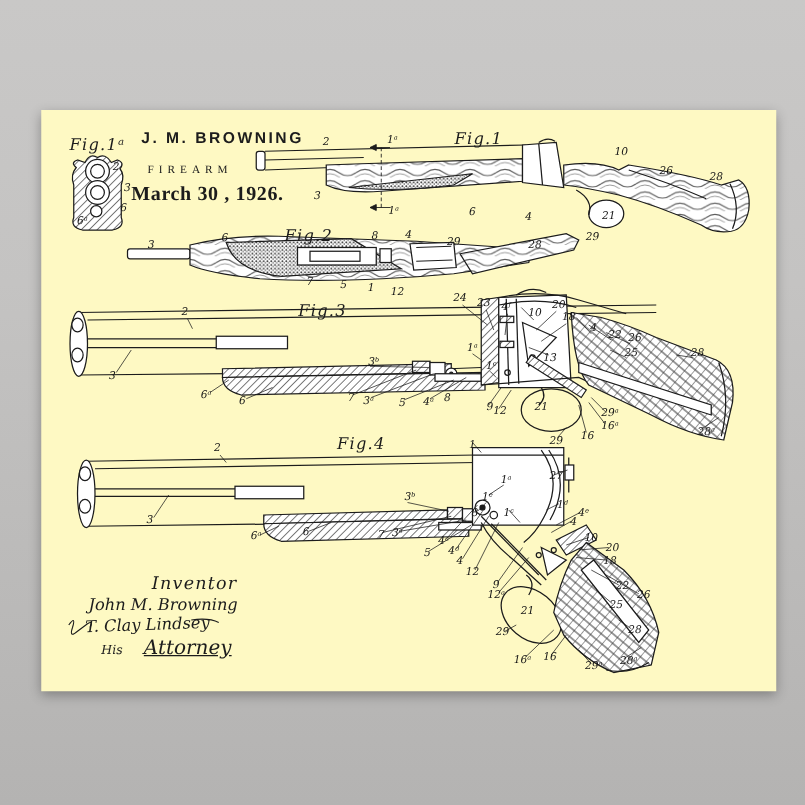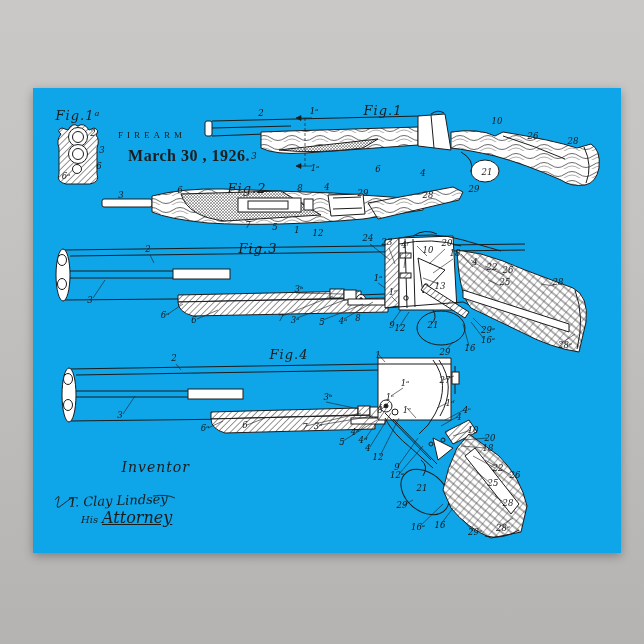--- a/index.html
+++ b/index.html
@@ -3,40 +3,40 @@
 <meta charset="utf-8">
 <style>
   html,body{margin:0;padding:0;}
   body{
     position:relative;width:644px;height:644px;overflow:hidden;
     background:linear-gradient(180deg,#c9c8c7 0%,#c4c3c2 35%,#b4b3b2 100%);
     font-family:"Liberation Sans",sans-serif;color:#1c1c1c;
   }
   .poster{
     position:absolute;left:33px;top:88px;width:588px;height:465px;
-    background:#0ea5e9;box-shadow:0 3px 9px rgba(0,0,0,.30);
+    background:#fef9c3;box-shadow:0 3px 9px rgba(0,0,0,.30);
   }
   .poster svg{position:absolute;left:0;top:0;}
   .ov{position:absolute;white-space:nowrap;color:#1c1c1c;}
   .inv-name{left:70px;top:15px;width:150px;text-align:center;
     font:bold 12.5px "Liberation Sans",sans-serif;letter-spacing:2px;}
   .subject{left:85px;top:42px;width:120px;
     font:9px "Liberation Serif",serif;letter-spacing:4px;}
-  .date{left:72px;top:59px;width:145px;text-align:right;
+  .date{left:72px;top:59px;width:145px;text-align:left;
     font:bold 16px "Liberation Serif",serif;letter-spacing:.5px;}
   .sig-role{left:62px;top:371px;width:95px;text-align:right;
     font:italic 14px "DejaVu Serif",serif;letter-spacing:1px;}
   .sig-name{left:30px;top:389px;width:135px;text-align:center;
     font:italic 13px "DejaVu Serif",serif;}
   .sig-att-sig{left:20px;top:405px;width:130px;text-align:center;
     font:italic 13px "DejaVu Serif",serif;transform:rotate(-2deg);}
   .sig-att-line{left:48px;top:420px;width:120px;
     font:italic 10px "DejaVu Serif",serif;}
   .sig-att-line .big{font:italic 16px "DejaVu Serif",serif;
-    text-decoration:underline;margin-left:4px;}
+    text-decoration:underline;margin-left:17px;}
   .fig-label{font:italic 13px "DejaVu Serif",serif;letter-spacing:1px;
     fill:#1c1c1c;text-anchor:middle;}
   .ref-num{font:italic 8.5px "DejaVu Serif",serif;fill:#161616;text-anchor:middle;}
 </style>
 </head>
 <body>
 
 <div class="poster">
 
   <svg id="art" width="588" height="465" viewBox="0 0 588 465">
@@ -352,21 +352,23 @@
       <text x="460" y="398" class="ref-num">25</text>
       <text x="475" y="418" class="ref-num">28</text>
       <text x="389" y="403" class="ref-num">21</text>
       <text x="369" y="420" class="ref-num">29</text>
       <text x="385" y="442" class="ref-num">16ᵃ</text>
       <text x="407" y="440" class="ref-num">16</text>
       <text x="442" y="447" class="ref-num">29ᵃ</text>
       <text x="470" y="443" class="ref-num">28ᵃ</text>
     </svg>
 
+  <div class="ov inv-name">J. M. BROWNING</div>
   <div class="ov subject">FIREARM</div>
   <div class="ov date">March 30 , 1926.</div>
 
   <div class="ov sig-role">Inventor</div>
+  <div class="ov sig-name">John M. Browning</div>
   <div class="ov sig-att-sig">T. Clay Lindsey</div>
   <div class="ov sig-att-line">
     <span>His</span><span class="big">Attorney</span>
   </div>
 </div>
 
 </body></html>

